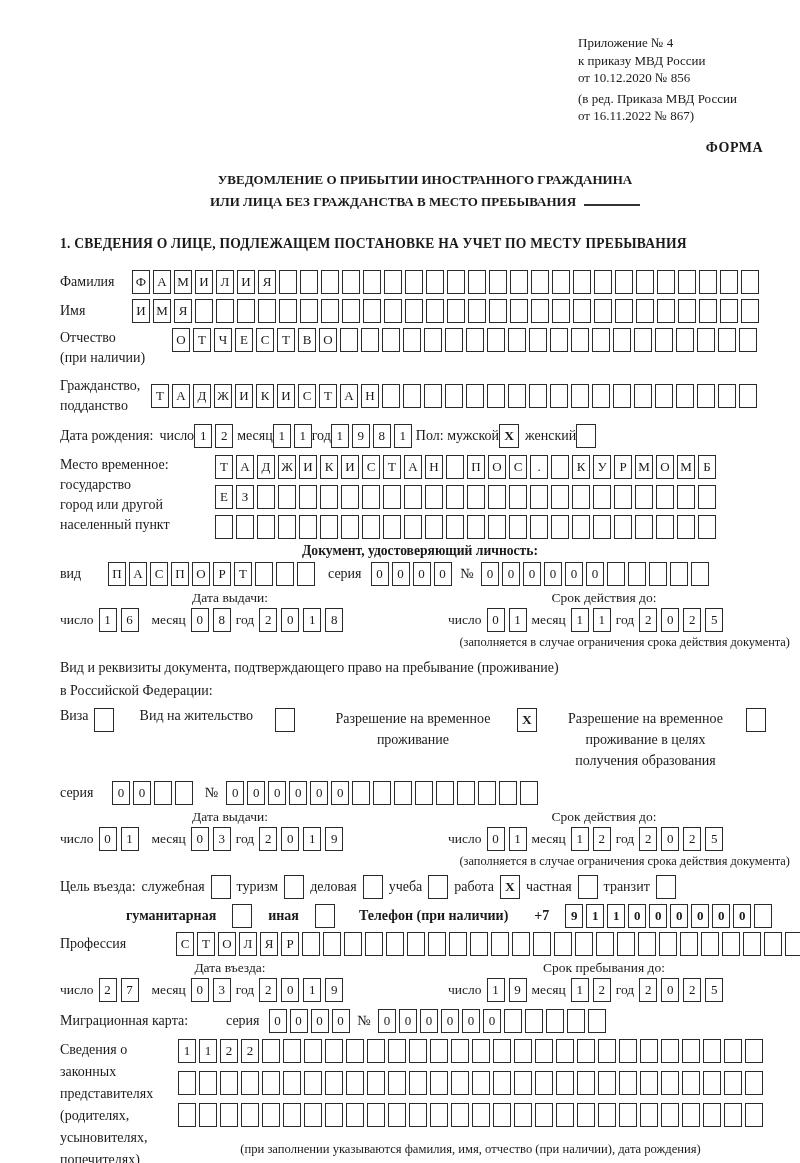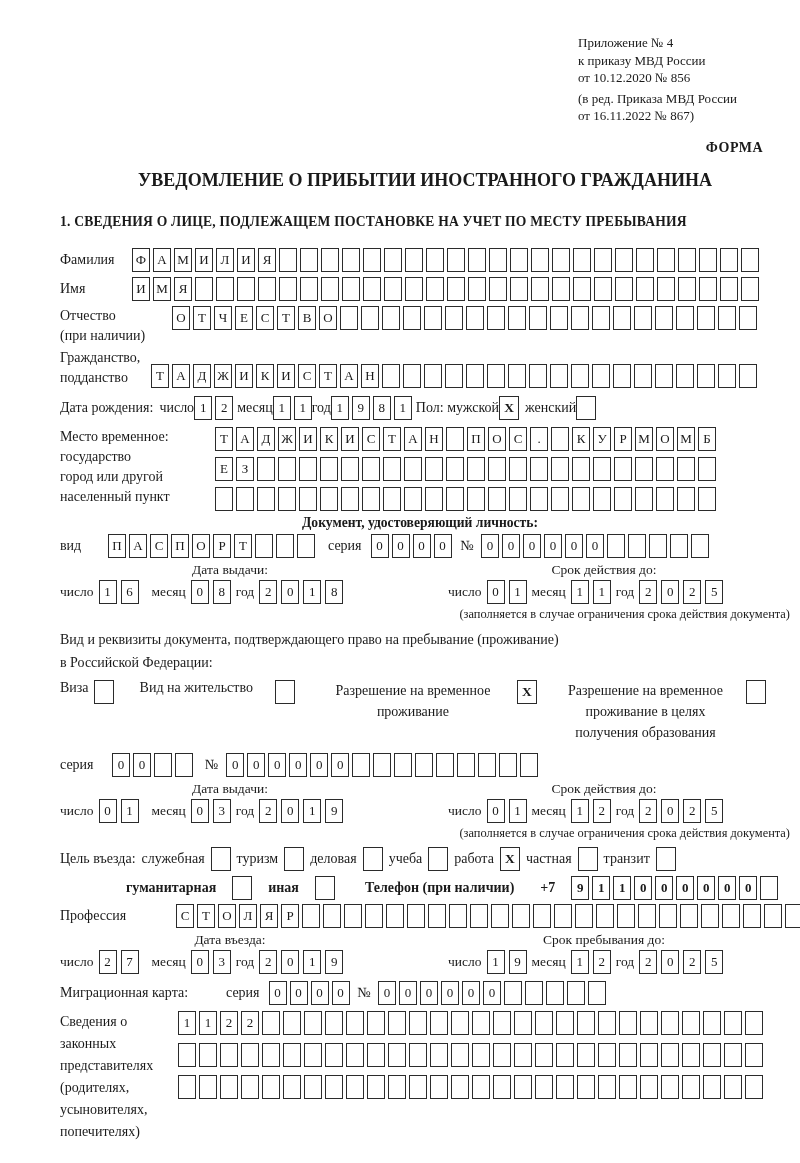--- a/index.html
+++ b/index.html
@@ -6,21 +6,21 @@
   html,body { width:800px; background:#ffffff; }
   body { height:1163px; overflow:hidden; font-family:"Liberation Serif", serif; color:#1a1a1a; }
   .page { width:800px; height:1163px; padding:34px 10px 10px 60px; background:#fff; }
 
   
   .hdr-block { width:195px; margin-left:auto; margin-right:17px; font-size:13px; line-height:17.5px; }
   .hdr-edition { margin-top:3px; }
   .form-label { text-align:right; margin-right:27px; font-weight:bold; font-size:14px; margin-top:15px; letter-spacing:.5px; }
 
   
-  .title { text-align:center; font-weight:bold; font-size:18px; line-height:22px; margin-top:13px; }
+  .title { text-align:center; font-weight:bold; font-size:13px; line-height:22px; margin-top:13px; }
   .blank-line { display:inline-block; width:56px; border-bottom:2.2px solid #333; height:14px; margin-left:8px; }
 
   .sec-heading { font-weight:bold; font-size:13.6px; margin-top:23px; letter-spacing:.2px; }
 
   
   .frow { display:flex; align-items:center; }
   .lbl { font-size:14px; flex:0 0 auto; }
   .cells { display:flex; gap:3px; flex:0 0 auto; }
   .cell { width:18px; height:24px; border:1.6px solid #2b2b2b; display:flex; align-items:center; justify-content:center;
           font-size:13px; background:#fff; flex:0 0 auto; }
@@ -60,20 +60,23 @@
     <div>от 10.12.2020 № 856</div>
     <div class="hdr-edition">
       <div>(в ред. Приказа МВД России</div>
       <div>от 16.11.2022 № 867)</div>
     </div>
   </div>
   <div class="form-label">ФОРМА</div>
 
   <div class="title">
     <div>УВЕДОМЛЕНИЕ О ПРИБЫТИИ ИНОСТРАННОГО ГРАЖДАНИНА</div>
+    <div>
+      <span>ИЛИ ЛИЦА БЕЗ ГРАЖДАНСТВА В МЕСТО ПРЕБЫВАНИЯ</span><span class="blank-line"></span>
+    </div>
   </div>
 
   <div class="sec-heading">1. СВЕДЕНИЯ О ЛИЦЕ, ПОДЛЕЖАЩЕМ ПОСТАНОВКЕ НА УЧЕТ ПО МЕСТУ ПРЕБЫВАНИЯ</div>
 
   <div class="frow" style="margin-top:18px;">
     <span class="lbl" style="width:72px;">Фамилия</span>
     <div class="cells">
         <div class="cell">Ф</div>
         <div class="cell">А</div>
         <div class="cell">М</div>
@@ -173,21 +176,21 @@
         <div class="cell"></div>
         <div class="cell"></div>
         <div class="cell"></div>
         <div class="cell"></div>
         <div class="cell"></div>
         <div class="cell"></div>
         <div class="cell"></div>
       </div>
   </div>
 
-  <div class="frow" style="align-items:flex-end; margin-top:2px;">
+  <div class="frow" style="align-items:center; margin-top:8px;">
     <span class="stack-lbl" style="width:91px;">
       <span>Гражданство,</span><br>
       <span>подданство</span>
     </span>
     <div class="cells">
         <div class="cell">Т</div>
         <div class="cell">А</div>
         <div class="cell">Д</div>
         <div class="cell">Ж</div>
         <div class="cell">И</div>
@@ -530,21 +533,21 @@
     <div class="cb"></div>
     <span>транзит</span>
     <div class="cb"></div>
   </div>
 
   <div class="purpose-row" style="margin-top:5px; gap:16px;font-weight:bold;">
     <span style="margin-left:66px;">гуманитарная</span>
     <div class="cb"></div>
     <span>иная</span>
     <div class="cb"></div>
-    <span style="margin-left:14px;">Телефон (при наличии)</span>
+    <span style="margin-left:8px;">Телефон (при наличии)</span>
     <span style="margin-left:10px;">+7</span>
     <div class="cells">
         <div class="cell">9</div>
         <div class="cell">1</div>
         <div class="cell">1</div>
         <div class="cell">0</div>
         <div class="cell">0</div>
         <div class="cell">0</div>
         <div class="cell">0</div>
         <div class="cell">0</div>
@@ -754,16 +757,17 @@
           <div class="cell"></div>
           <div class="cell"></div>
           <div class="cell"></div>
           <div class="cell"></div>
           <div class="cell"></div>
           <div class="cell"></div>
           <div class="cell"></div>
           <div class="cell"></div>
           <div class="cell"></div>
         </div>
+      <div class="reps-note">(при заполнении указываются фамилия, имя, отчество (при наличии), дата рождения)</div>
     </div>
   </div>
 
 </div>
 
 </body></html>

